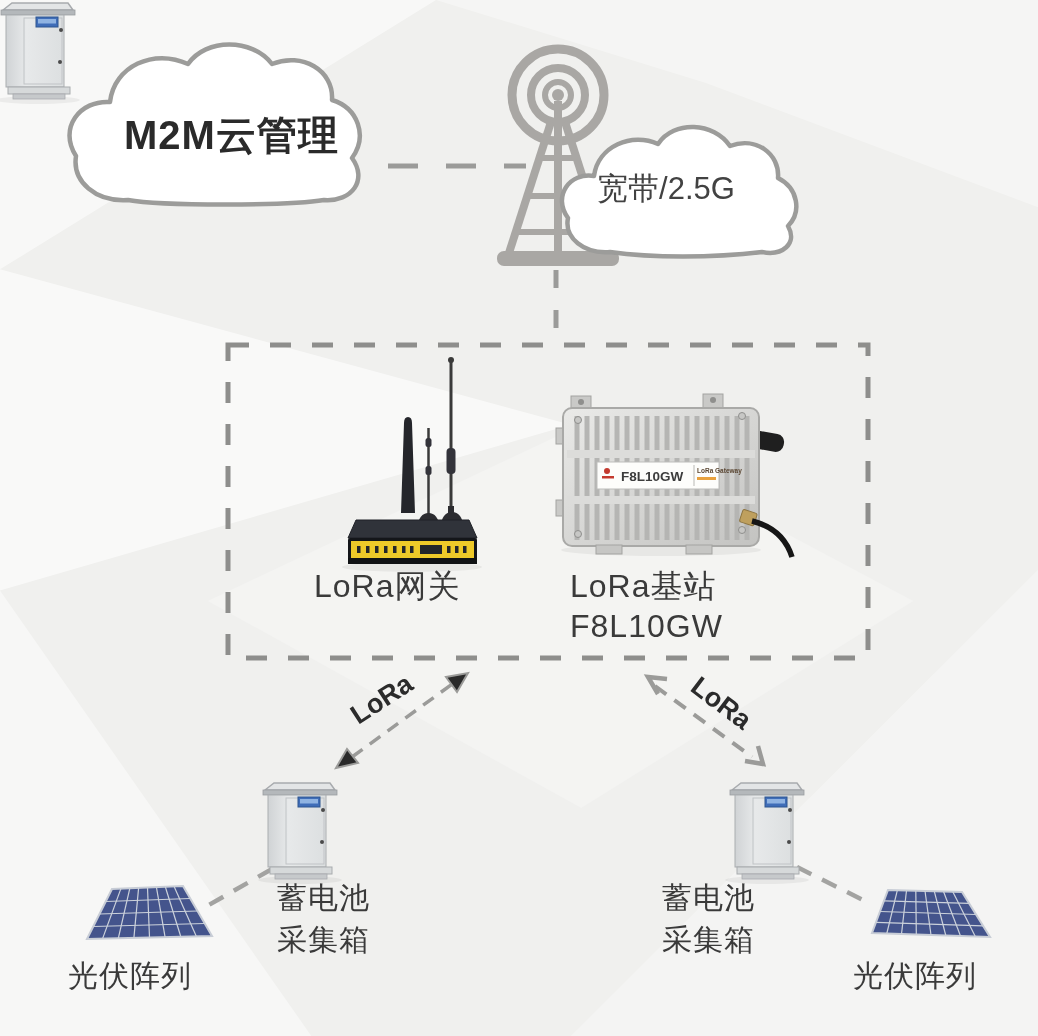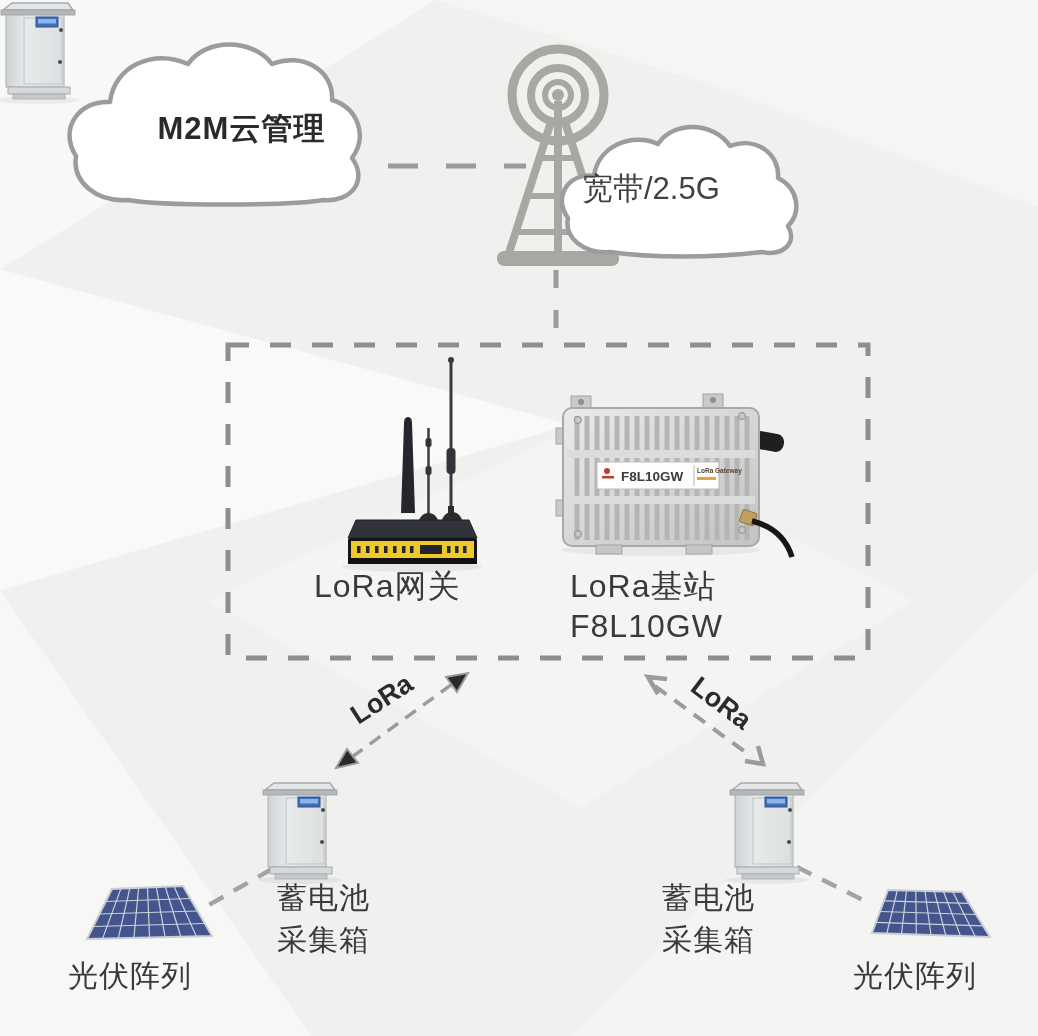--- a/index.html
+++ b/index.html
@@ -16,27 +16,27 @@
   .f3{background:rgba(255,255,255,.35);clip-path:polygon(42% 0,100% 0,100% 20%,68% 8%);}
   .f4{background:rgba(255,255,255,.45);clip-path:polygon(0 57%,30% 100%,0 100%);}
   .f5{background:rgba(255,255,255,.3);clip-path:polygon(100% 55%,100% 100%,55% 100%);}
   .f6{background:rgba(255,255,255,.25);clip-path:polygon(20% 58%,56% 41%,88% 58%,56% 78%);}
   svg.layer{position:absolute;left:0;top:0;}
   .lbl{
     position:absolute;text-align:left;color:#3a3a3a;
     font-size:32px;font-weight:500;letter-spacing:1px;white-space:nowrap;
   }
   .cloud1-l1,.cloud1-l2{
-    position:absolute;left:114px;width:255px;text-align:center;
-    font-size:31px;font-weight:700;color:#2a2a2a;letter-spacing:1px;
+    position:absolute;left:104px;width:255px;text-align:center;
+    font-size:40px;font-weight:700;color:#2a2a2a;letter-spacing:1px;
   }
   .cloud1-l1{top:108px;}
   .cloud1-l2{top:150px;}
   .cloud2-l1,.cloud2-l2{
-    position:absolute;left:582px;width:200px;
+    position:absolute;left:566px;width:200px;text-align:center;
     font-size:31px;font-weight:500;color:#424242;
   }
   .cloud2-l1{top:168px;}
   .cloud2-l2{top:207px;}
   .gw-name{left:314px;top:565px;width:200px;}
   .gw-model{left:314px;top:608px;width:200px;}
   .bs-name{left:570px;top:565px;width:200px;}
   .bs-model{left:570px;top:608px;width:200px;}
   .lora-left{
     position:absolute;left:332px;top:684px;width:100px;text-align:center;

